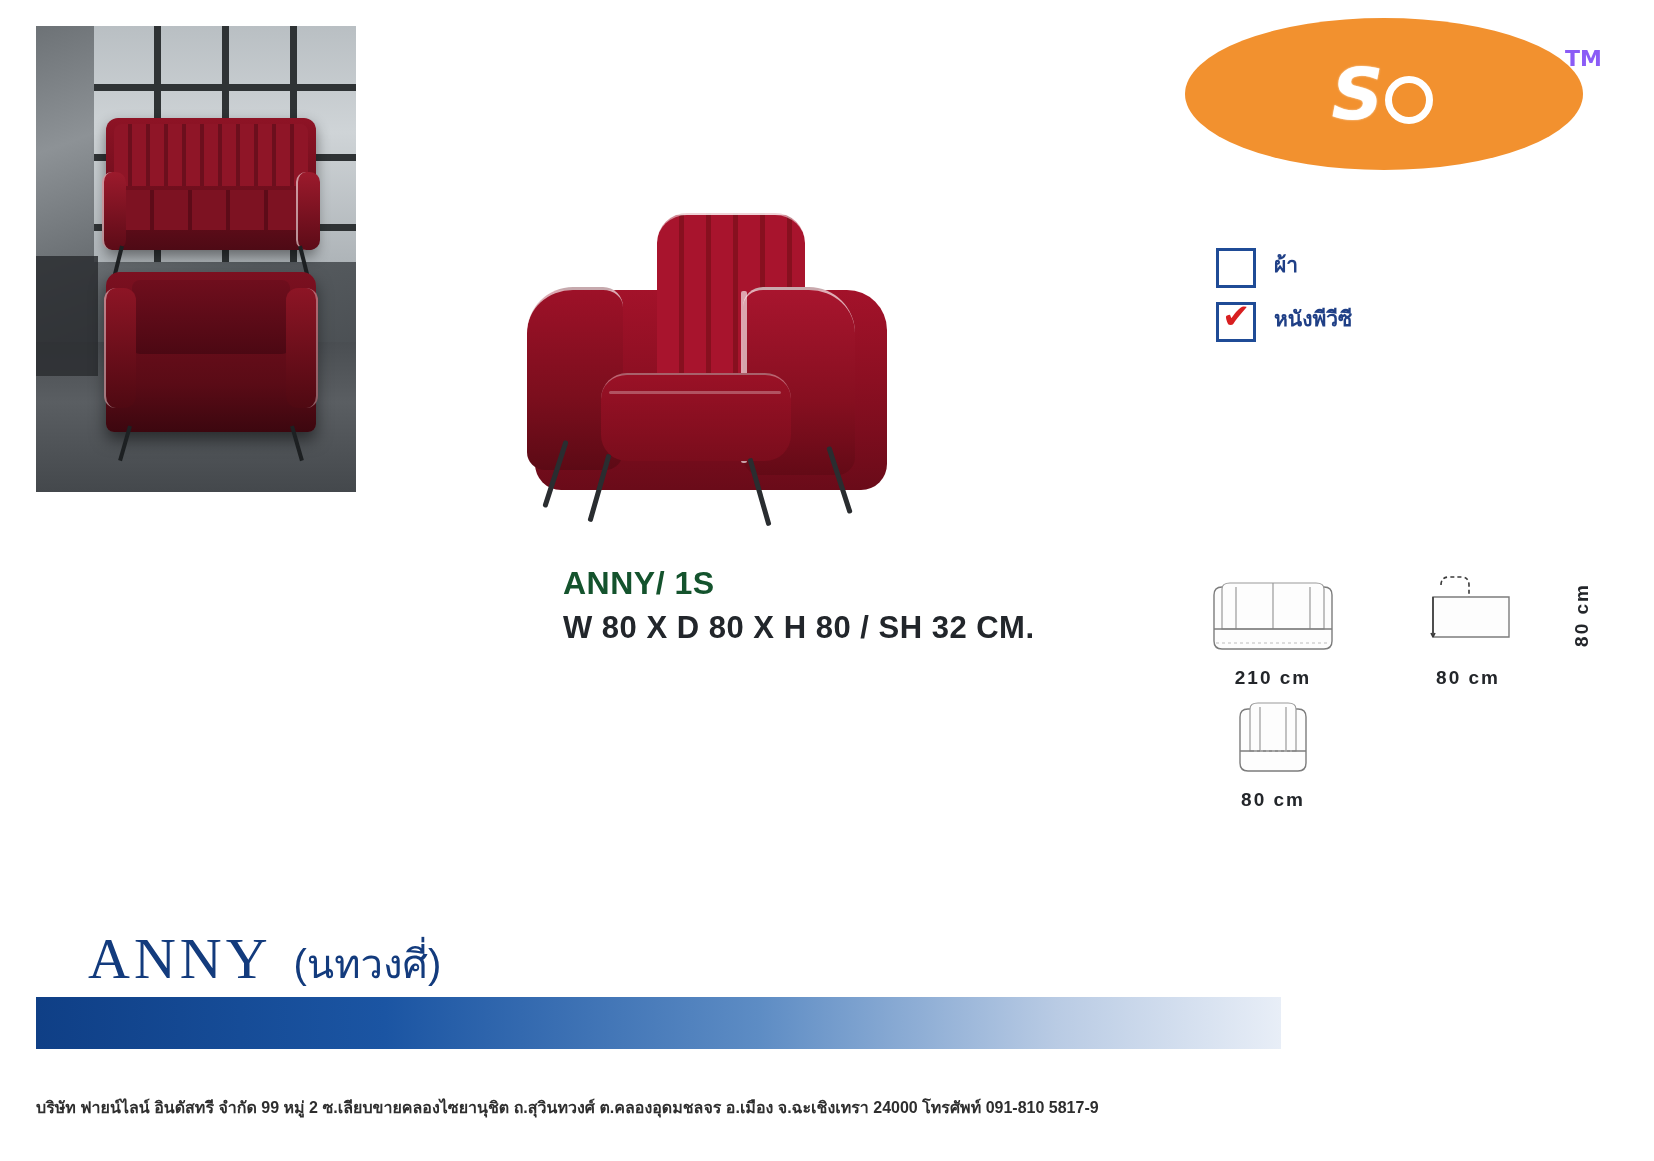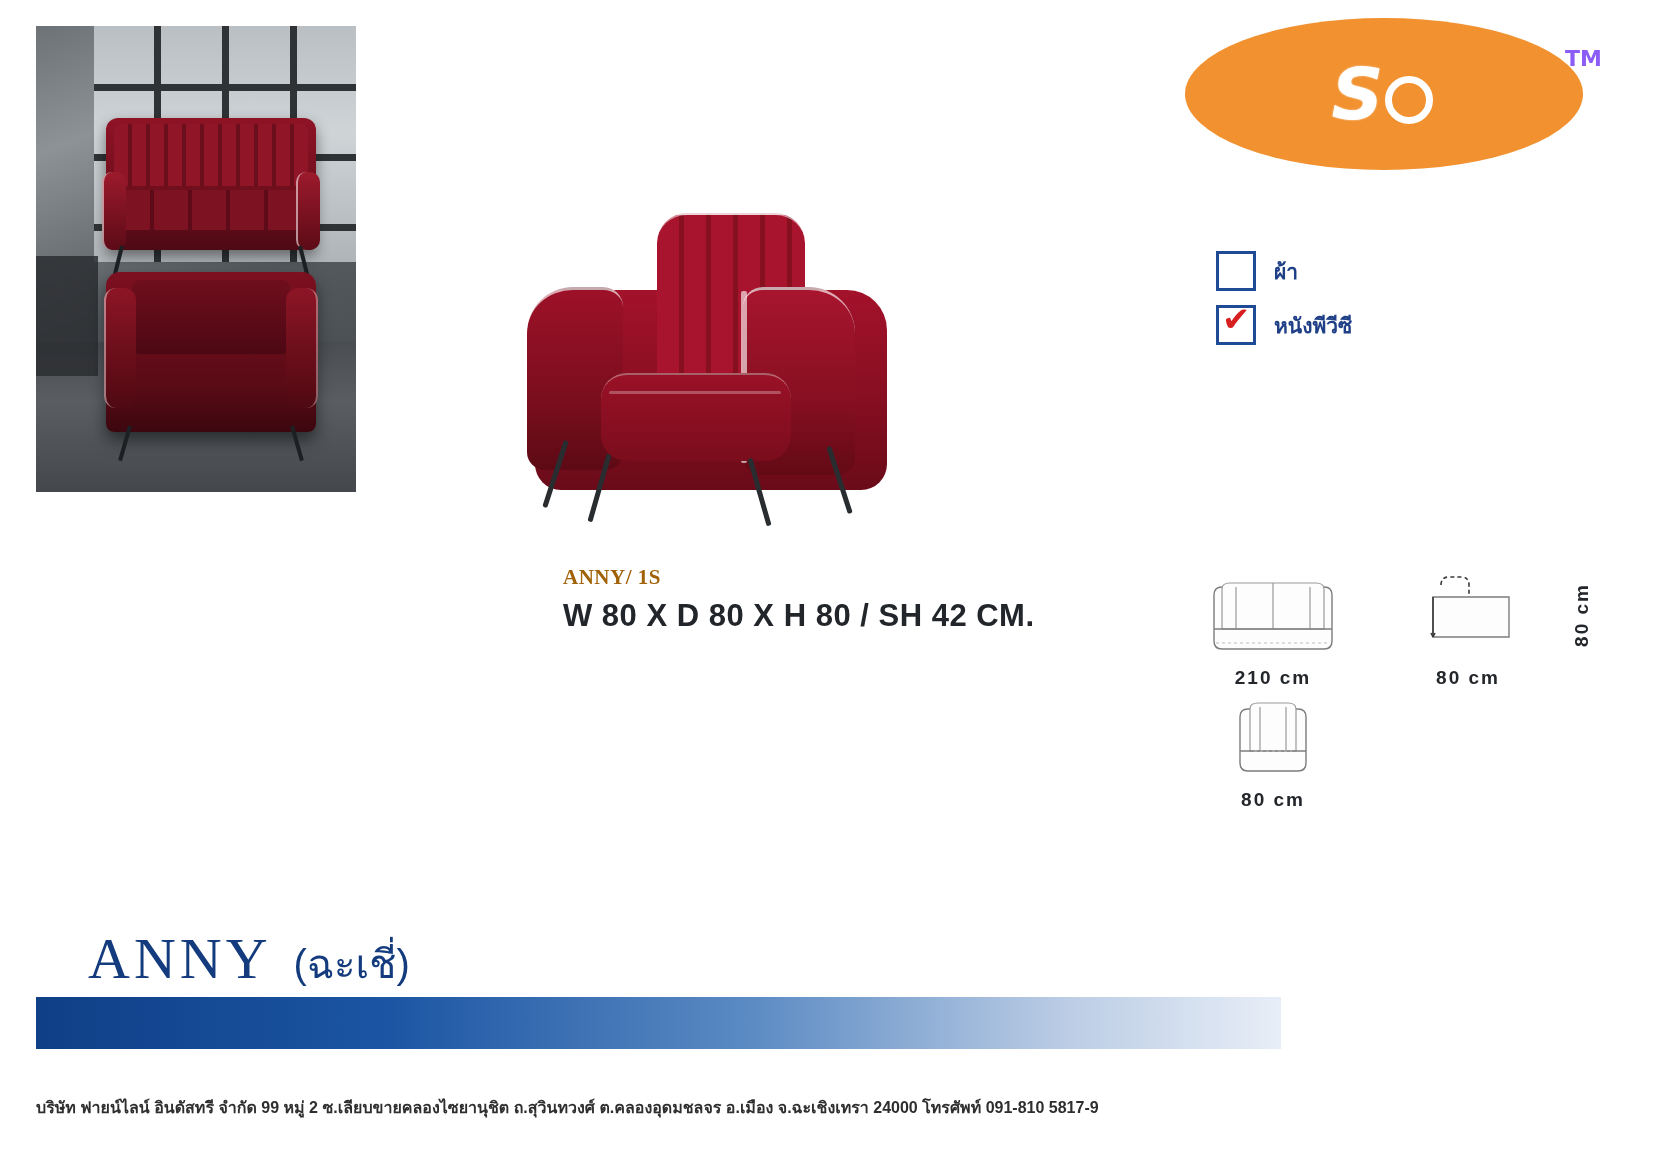--- a/index.html
+++ b/index.html
@@ -127,40 +127,40 @@
     display:inline-block;width:34px;height:34px;border-radius:50%;
     border:7px solid #ffffff;margin:0 3px;position:relative;top:6px;
   }
   .logo-tm{
     position:absolute;right:52px;top:46px;
     font-family:"DejaVu Sans", sans-serif;font-size:22px;font-weight:700;color:#8b5cf6;
   }
 
   
   .materials{position:absolute;left:1216px;top:248px;width:340px;}
-  .mat-row{display:flex;align-items:center;height:46px;margin-bottom:8px;}
+  .mat-row{display:flex;align-items:flex-start;height:46px;margin-bottom:8px;}
   .mat-box{
     width:34px;height:34px;border:3px solid #1f4b96;background:#fff;
     position:relative;flex:0 0 auto;
   }
   .mat-check{
     position:absolute;left:3px;top:-6px;
     font-size:34px;line-height:34px;color:#d81f20;font-weight:700;
     font-family:"DejaVu Sans", sans-serif;
   }
   .mat-label{
     margin-left:18px;color:#1f3f86;font-weight:700;font-size:21px;
     font-family:"Liberation Sans", sans-serif;white-space:nowrap;
   }
 
   
   .spec{position:absolute;left:563px;top:565px;}
   .spec-name{
-    font-size:21px;font-weight:700;color:#a16207;letter-spacing:.5px;
-    font-family:Liberation Serif, serif;
+    font-size:32px;font-weight:700;color:#14532d;letter-spacing:.5px;
+    font-family:Liberation Sans, sans-serif;
   }
   .spec-dims{
     font-size:31px;font-weight:700;color:#22262b;letter-spacing:.5px;margin-top:8px;
     font-family:"Liberation Sans", sans-serif;white-space:nowrap;
   }
 
   
   .dims{position:absolute;left:1190px;top:565px;width:330px;height:250px;}
   .dg-sofa{position:absolute;left:8px;top:8px;}
   .dg-chair{position:absolute;left:8px;top:130px;}
@@ -266,21 +266,21 @@
     <div class="mat-row">
       <div class="mat-box">
         <span class="mat-check">✔</span>
       </div>
       <div class="mat-label">หนังพีวีซี</div>
     </div>
   </div>
 
   <div class="spec">
     <div class="spec-name">ANNY/ 1S</div>
-    <div class="spec-dims">W 80 X D 80 X H 80 / SH 42 CM.</div>
+    <div class="spec-dims">W 80 X D 80 X H 80 / SH 32 CM.</div>
   </div>
 
   <div class="dims">
 
     <div class="dg-sofa">
       <svg width="150" height="86" viewBox="0 0 150 86">
         <path d="M16,22 Q16,14 24,14 L126,14 Q134,14 134,22 L134,68 Q134,76 126,76 L24,76 Q16,76 16,68 Z" fill="#fdfdfd" stroke="#7c7c7c" stroke-width="1.4"></path>
         <path d="M24,16 Q24,10 32,10 L118,10 Q126,10 126,16 L126,56 L24,56 Z" fill="#fdfdfd" stroke="#9a9a9a" stroke-width="1.2"></path>
         <line x1="75" y1="10" x2="75" y2="56" stroke="#9a9a9a" stroke-width="1.2"></line>
         <line x1="38" y1="14" x2="38" y2="56" stroke="#9a9a9a" stroke-width="1.2"></line>
@@ -310,20 +310,20 @@
         <path d="M20,24 L96,24 L96,64 L20,64 Z" fill="#fdfdfd" stroke="#7c7c7c" stroke-width="1.4"></path>
         <path d="M20,24 L20,64" stroke="#3a3a3a" stroke-width="1.6"></path>
         <path d="M20,64 L22,60 M20,64 L18,60" stroke="#3a3a3a" stroke-width="1.6" fill="none"></path>
       </svg>
       <div class="dg-cap" style="margin-left:18px;">80 cm</div>
     </div>
   </div>
 
   <div class="btitle">
     <span class="btitle-en">ANNY</span>
-    <span class="btitle-th">(ฉะเชี่)</span>
+    <span class="btitle-th">(นทวงศี่)</span>
   </div>
 
   <div class="bar"></div>
 
   <div class="footer">บริษัท ฟายน์ไลน์ อินดัสทรี จำกัด 99 หมู่ 2  ซ.เลียบขายคลองไซยานุชิต ถ.สุวินทวงศ์ ต.คลองอุดมชลจร อ.เมือง  จ.ฉะเชิงเทรา 24000 โทรศัพท์ 091-810 5817-9</div>
 
 </div>
 
 </body></html>

